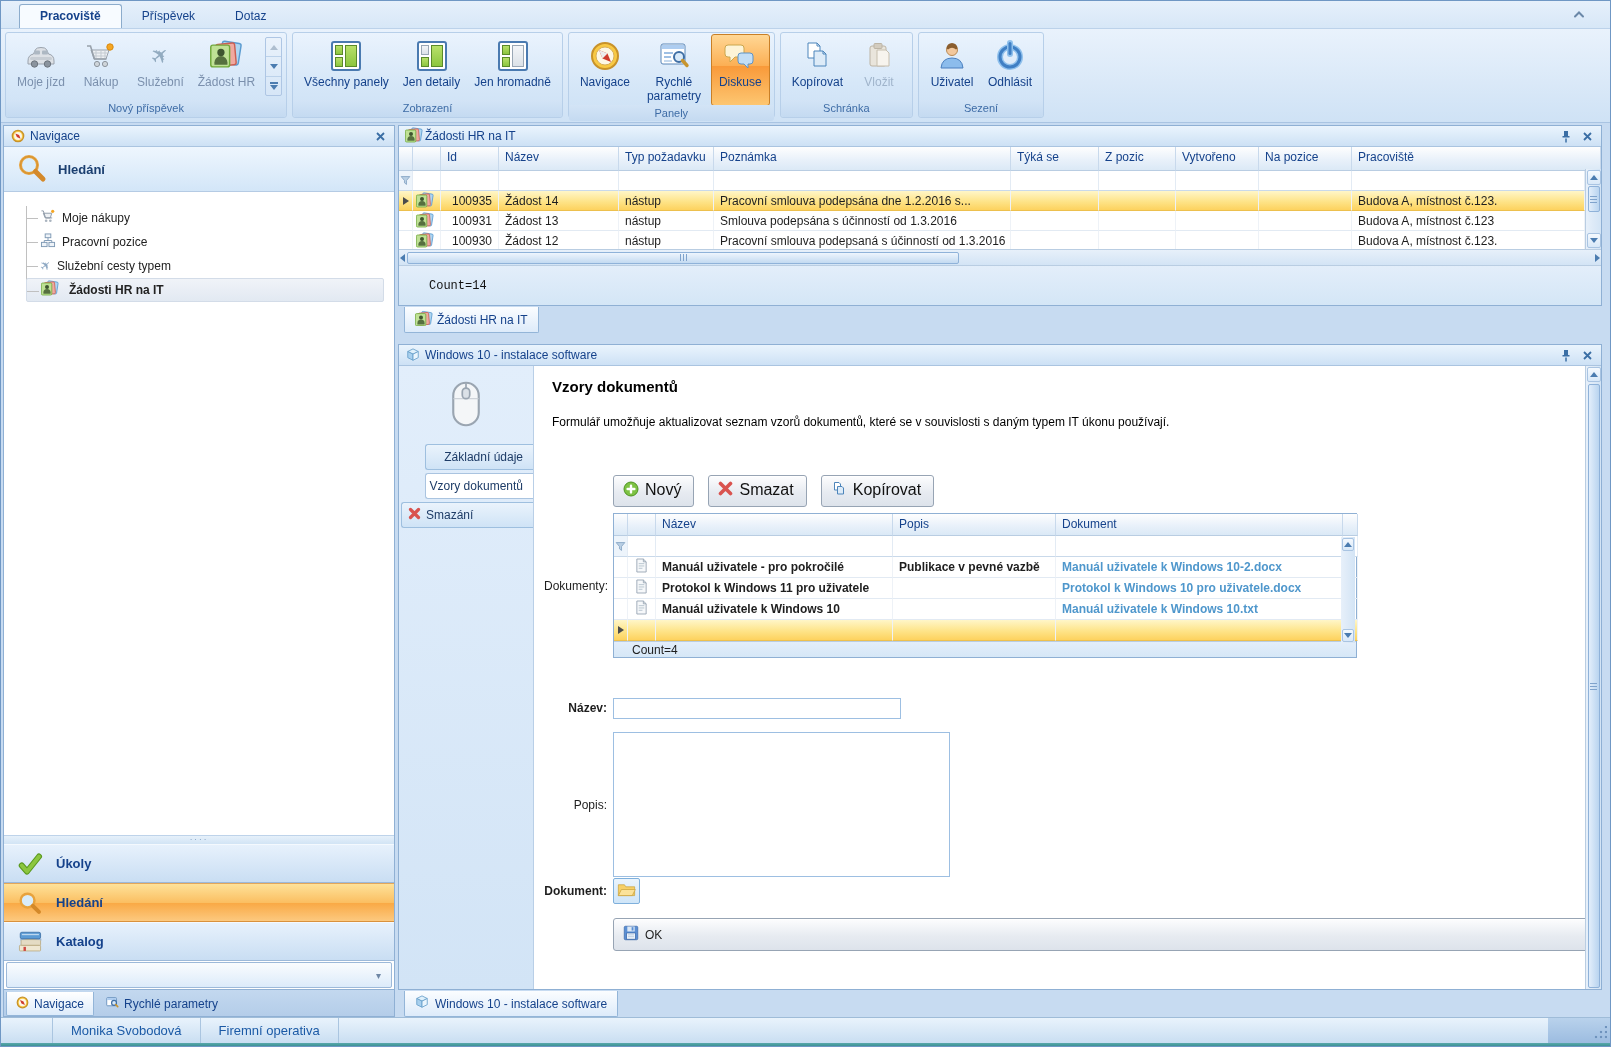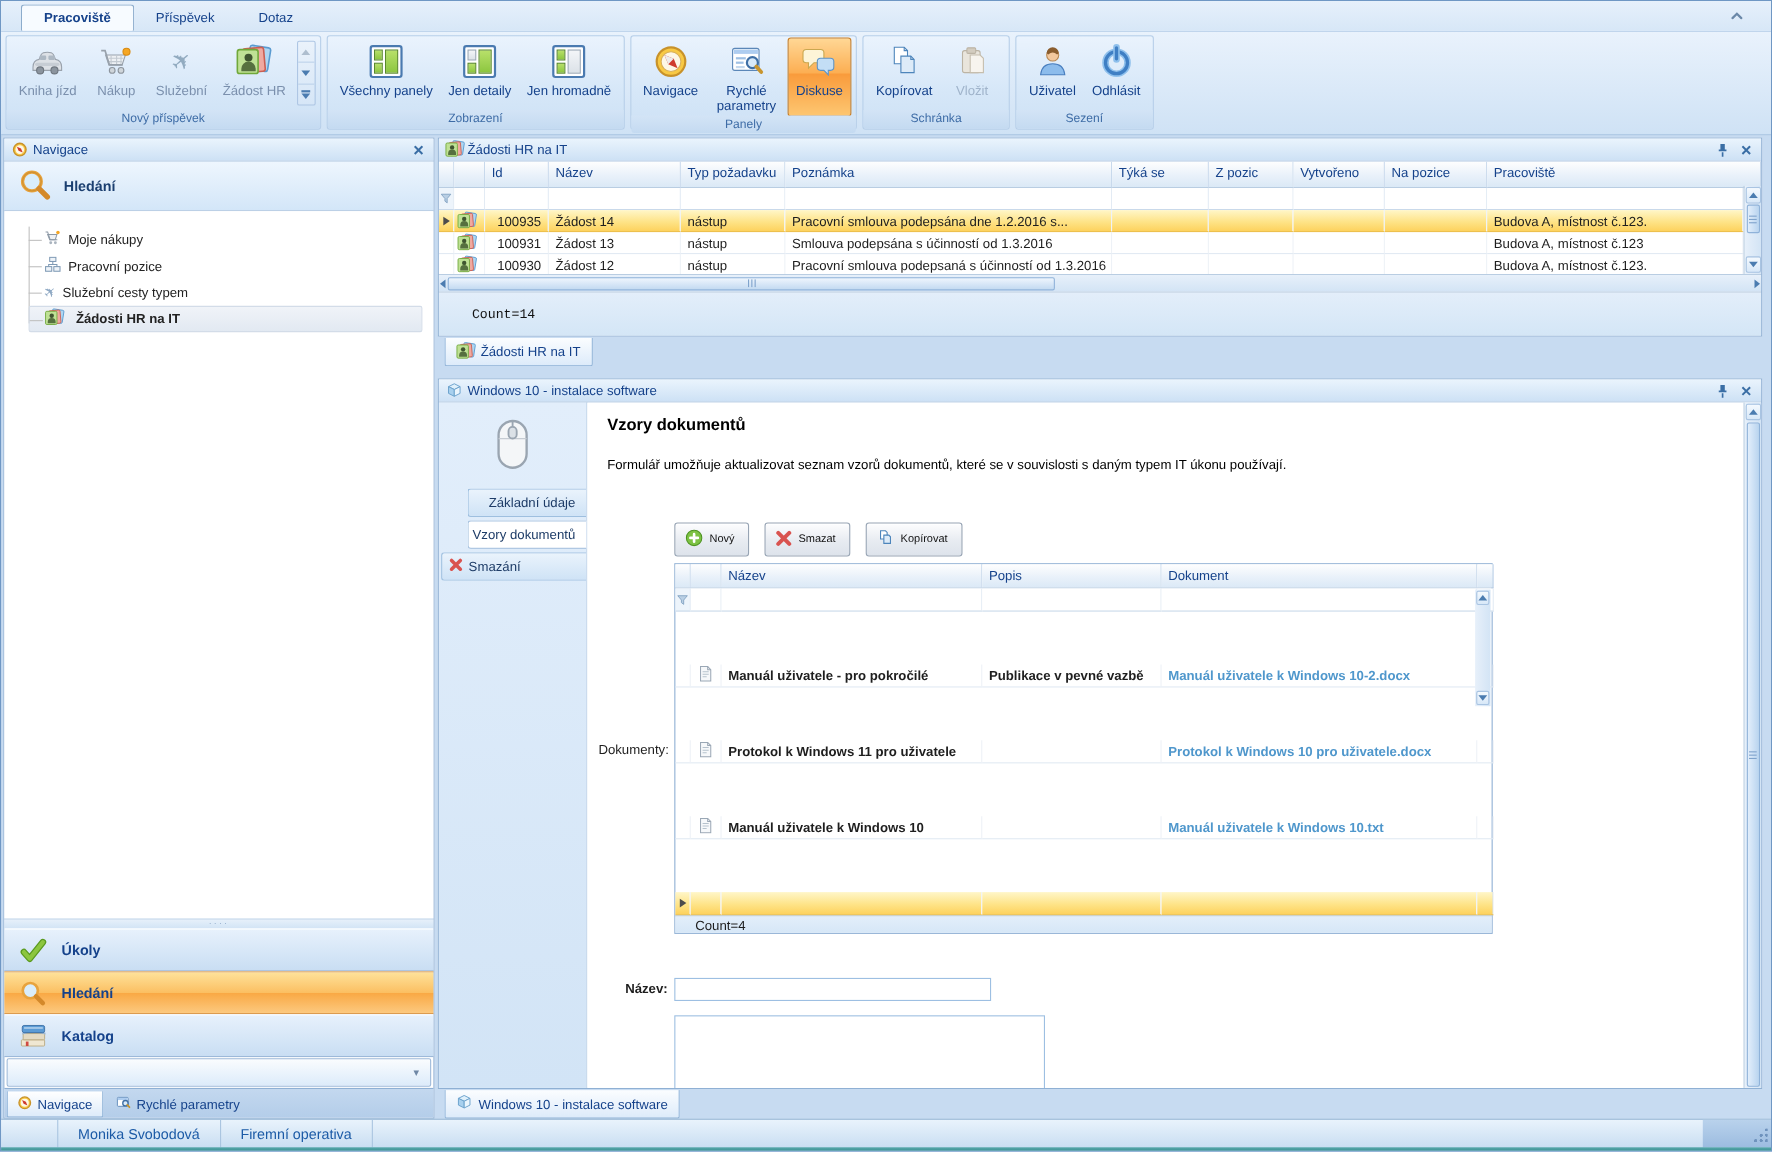--- a/index.html
+++ b/index.html
@@ -123,30 +123,30 @@
   .formbody { flex:1; display:flex; min-height:0; position:relative; }
   .side { width:135px; flex:0 0 auto; background:linear-gradient(#e2eefb,#d2e4f6); border-right:1px solid #b9cfe7; display:flex; flex-direction:column; }
   .mousewrap { height:78px; display:flex; align-items:center; justify-content:center; }
   .stab { height:26px; margin-left:26px; display:flex; align-items:center; justify-content:flex-end; padding-right:10px; font-size:12px; color:#1e3c67; background:linear-gradient(#eaf3fc,#cfe3f6); border:1px solid #9ebfdf; border-right:none; border-radius:3px 0 0 3px; margin-bottom:3px; }
   .stab.active { background:#fff; border-color:#aac4e0; }
   .stab.del { margin-left:2px; justify-content:flex-start; padding-left:6px; gap:5px; }
   .formcontent { flex:1; background:#fff; padding:8px 0 0 10px; position:relative; overflow:hidden; }
   .fheading { font-size:15px; font-weight:bold; color:#000; margin:4px 0 0 8px; }
   .fdesc { font-size:12px; color:#000; margin:20px 0 0 8px; }
   .toolbar { display:flex; gap:14px; margin:46px 0 0 69px; }
-  .tbtn { display:flex; align-items:center; gap:6px; padding:5px 12px 5px 9px; font-size:10px; color:#111; background:linear-gradient(#fdfdfe,#e7ebf1 55%,#dde3eb); border:1px solid #97a4b4; border-radius:3px; box-shadow:0 1px 0 rgba(255,255,255,.8) inset; }
+  .tbtn { display:flex; gap:6px; padding:5px 12px 5px 9px; font-size:16px; color:#111; background:linear-gradient(#fdfdfe,#e7ebf1 55%,#dde3eb); border:1px solid #97a4b4; border-radius:3px; box-shadow:0 1px 0 rgba(255,255,255,.8) inset; }
 
   .docsrow { display:flex; align-items:center; margin-top:6px; }
   .doclabel { width:69px; flex:0 0 auto; font-size:12px; text-align:left; padding-left:0; }
   .docsgrid { width:744px; border:1px solid #8fb0d4; position:relative; background:#fff; }
   .dgrow { display:grid; grid-template-columns:14px 28px 237px 163px 287px 15px; }
   .dg-h { background:linear-gradient(#fefefe,#e9f1fa 55%,#dbe9f6); border-right:1px solid #c8d9ec; border-bottom:1px solid #b9cde2; color:#15428b; padding:3px 6px; font-size:12px; height:22px; white-space:nowrap; }
   .dg-f { background:#fff; border-right:1px solid #e3ebf4; border-bottom:1px solid #c9d9ea; height:21px; }
   .dg-f.ind { background:#edf4fb; display:flex; align-items:center; justify-content:center; }
-  .dg-c { padding:2px 6px; font-size:12px; height:21px; border-right:1px solid #eef2f7; border-bottom:1px solid #e2eaf3; white-space:nowrap; overflow:hidden; display:flex; align-items:center;margin-top:48px; }
+  .dg-c { padding:2px 6px; font-size:12px; height:21px; border-right:1px solid #eef2f7; border-bottom:1px solid #e2eaf3; white-space:nowrap; overflow:hidden; display:flex; align-items:center; }
   .dg-c.name { font-weight:bold; }
   .dg-c.link { font-weight:bold; color:#4f97cc; }
   .dg-c.ic { justify-content:center; padding:0; }
   .dsel .dg-c { background:linear-gradient(#fff6c8,#fee489 55%,#fdd25e); border-bottom:1px solid #edc04e; }
   .dfoot { height:16px; background:linear-gradient(#e3eefa,#d6e7f7); border-top:1px solid #b9cde2; display:flex; align-items:center; padding-left:18px; font-size:12px; }
   .dscroll { position:absolute; right:1px; top:23px; width:14px; height:106px; display:flex; flex-direction:column; align-items:center; background:linear-gradient(90deg,#e7f0fa,#d3e4f5); }
 
   .frow { display:flex; align-items:flex-start; margin-left:0; }
   .flabel { width:69px; flex:0 0 auto; text-align:right; padding-right:6px; font-size:12px; padding-top:3px; }
   .flabel.b { font-weight:bold; }
@@ -195,21 +195,21 @@
             <span class="icon32">
                 <svg width="34" height="32" viewBox="0 0 34 32">
                   <path d="M4 21 q0 -6 5.5 -7 l2 -4.5 q1.2 -2 5.5 -2 q4.3 0 5.5 2 l2 4.5 q5.5 1 5.5 7 v3 h-26 z" fill="#dde1e6" stroke="#9aa2ac"></path>
                   <rect x="10" y="10.5" width="6" height="4" rx="1" fill="#adb8c3"></rect>
                   <rect x="18" y="10.5" width="6" height="4" rx="1" fill="#adb8c3"></rect>
                   <rect x="6" y="17" width="22" height="3" rx="1.5" fill="#c7cdd4"></rect>
                   <circle cx="10.5" cy="24" r="3.2" fill="#8b949e" stroke="#6d757e"></circle>
                   <circle cx="23.5" cy="24" r="3.2" fill="#8b949e" stroke="#6d757e"></circle>
                 </svg>
               </span>
-            <span class="lbl">Kniha jízd</span>
+            <span class="lbl">Moje jízd</span>
           </div>
           <div class="rbtn muted">
             <span class="icon32">
                 <svg width="34" height="32" viewBox="0 0 34 32">
                   <path d="M7 10 h18 l-3 9 H10 z" fill="#eef1f4" stroke="#98a1ab"></path>
                   <path d="M10 13 h13 M9 16 h13 M12 10 v9 M17 10 v9 M21 10 v9" stroke="#c3cad1" stroke-width="1"></path>
                   <path d="M3 6 h3.5 l4 13 h12" fill="none" stroke="#98a1ab" stroke-width="1.6"></path>
                   <circle cx="13" cy="24" r="2.6" fill="#cfd5da" stroke="#8d959e"></circle>
                   <circle cx="21" cy="24" r="2.6" fill="#cfd5da" stroke="#8d959e"></circle>
                   <circle cx="26" cy="7" r="3.2" fill="#f5a623" stroke="#d98a0f"></circle>

